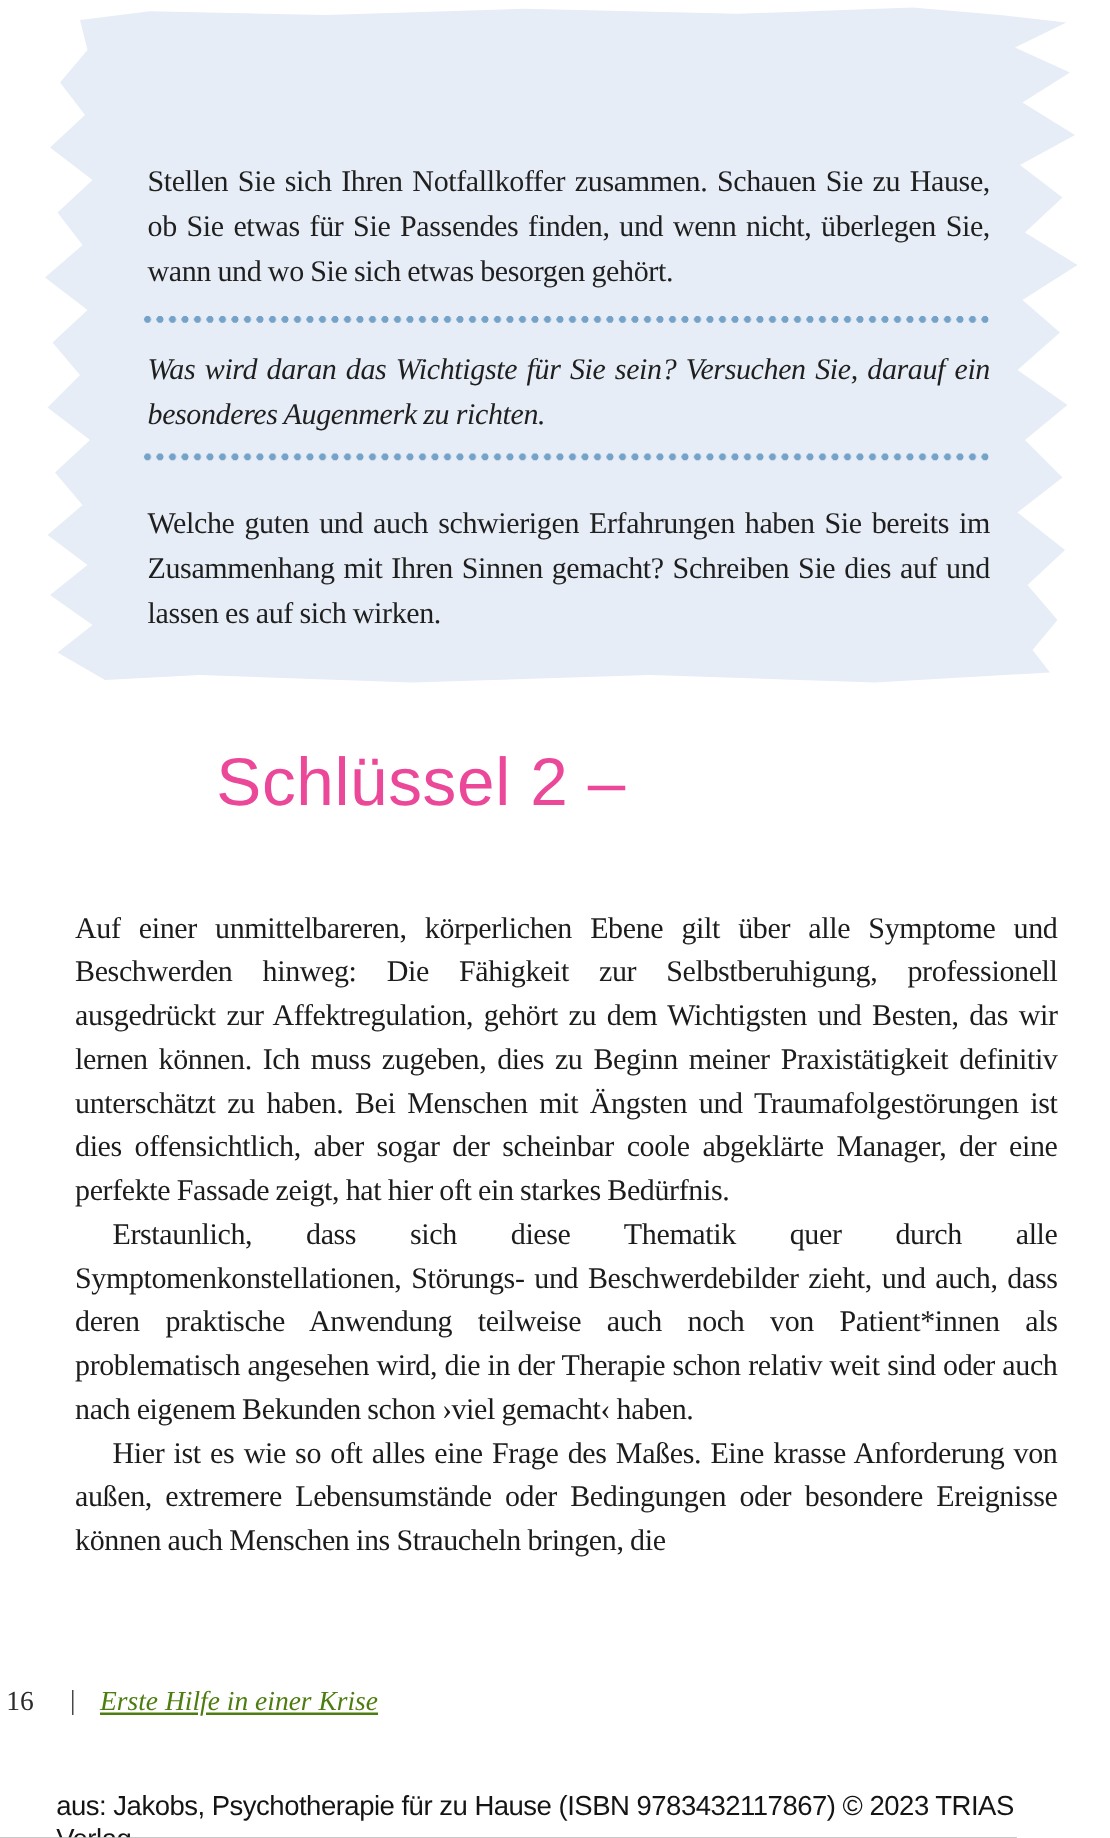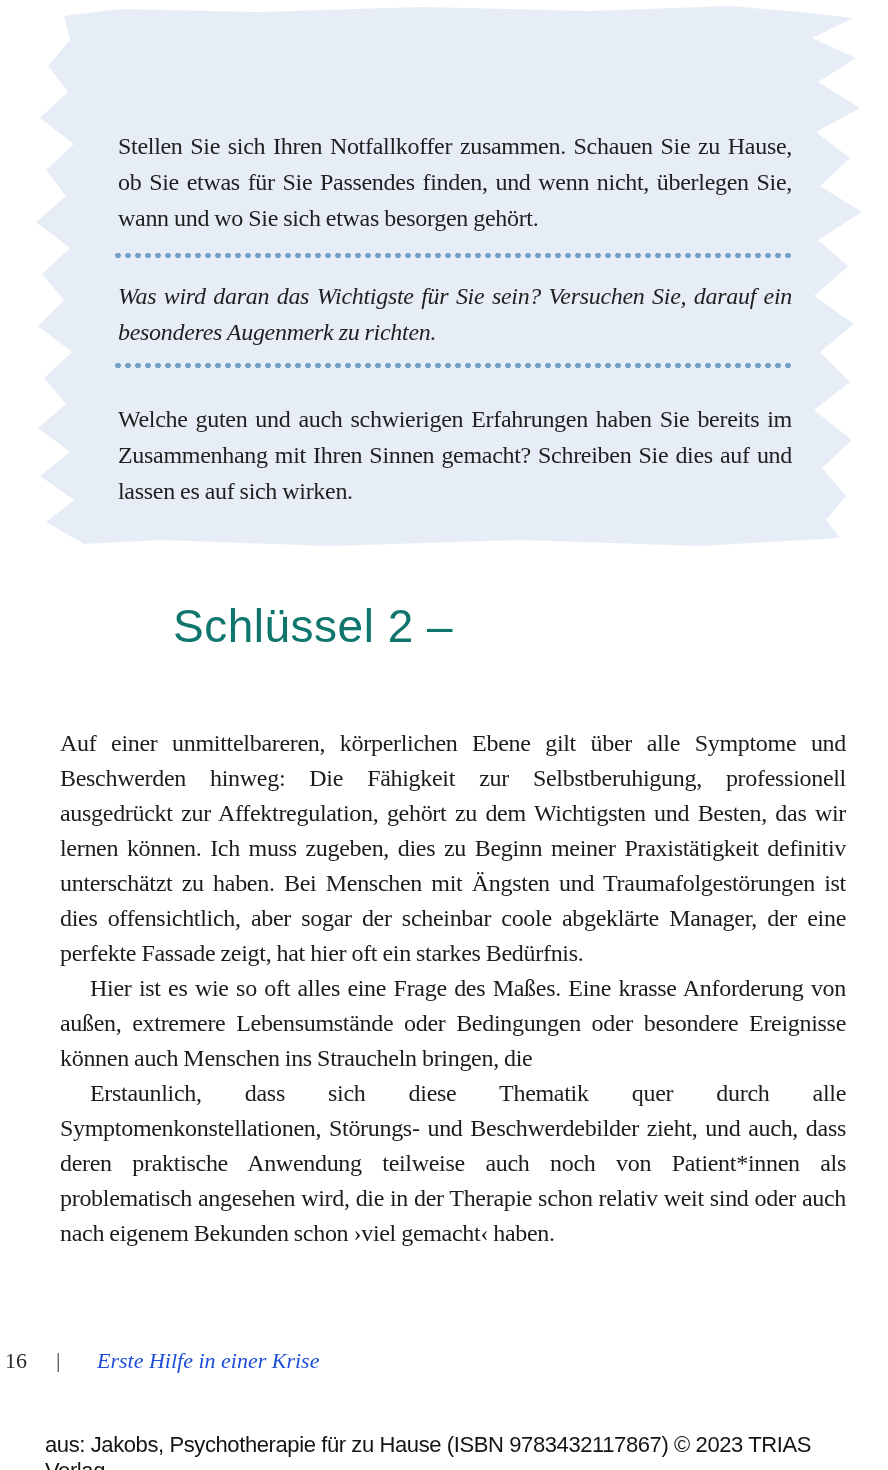--- a/index.html
+++ b/index.html
@@ -33,37 +33,37 @@
     position:absolute;left:115px;width:676px;height:7px;
     background-image:radial-gradient(circle at 3px 3.5px,#74a2c8 2.6px,rgba(0,0,0,0) 3px);
     background-size:10px 7px;background-repeat:repeat-x;
   }
   .sep-1{top:252px;}
   .sep-2{top:362px;}
   
   .chapter-heading{
     position:absolute;left:173px;top:598px;
     font-family:"Liberation Sans", sans-serif;
-    font-weight:300;font-size:46px;line-height:57px;
-    color:#0f766e;letter-spacing:0.5px;
+    font-weight:300;font-size:54px;line-height:57px;
+    color:#ec4899;letter-spacing:0.5px;
   }
   
   .body-text{
     position:absolute;left:60px;top:726px;width:786px;
     font-size:24px;line-height:35px;
     text-align:justify;letter-spacing:-0.3px;word-spacing:-0.5px;
     color:#1c1c1c;
   }
   .body-text p{margin:0;}
   .body-text p.indent{text-indent:30px;}
   
   .footer{position:absolute;left:0;top:1348px;width:888px;height:30px;font-size:22px;color:#2a2a2a;padding-left:29px;}
   .page-number{position:absolute;left:5px;top:0;font-family:"Liberation Serif", serif;}
   .footer-sep{position:absolute;left:56px;top:-1px;font-family:"Liberation Serif", serif;color:#3a3a3a;}
-  .running-title{position:absolute;left:97px;top:0;font-style:italic;font-family:"Liberation Serif", serif;color:#1d4ed8;}
+  .running-title{position:absolute;left:80px;top:0;font-style:italic;font-family:"Liberation Serif", serif;color:#4d7c0f;text-decoration:underline;}
   
   .credit{
     position:absolute;left:45px;top:1432px;width:820px;
     font-family:"Liberation Sans", sans-serif;
     font-size:22px;letter-spacing:-0.4px;color:#141414;
   }
 </style>
 </head>
 <body>
 
@@ -90,22 +90,22 @@
   <div class="dotted-sep sep-2"></div>
 
   <div class="cando-item item-3">Welche guten und auch schwierigen Erfahrungen haben Sie bereits im Zusammenhang mit Ihren Sinnen gemacht? Schreiben Sie dies auf und lassen es auf sich wirken.</div>
 
   <div class="chapter-heading">
     <div>Schlüssel 2 –</div>
   </div>
 
   <div class="body-text">
     <p>Auf einer unmittelbareren, körperlichen Ebene gilt über alle Symptome und Beschwerden hinweg: Die Fähigkeit zur Selbstberuhigung, professionell ausgedrückt zur Affektregulation, gehört zu dem Wichtigsten und Besten, das wir lernen können. Ich muss zugeben, dies zu Beginn meiner Praxistätigkeit definitiv unterschätzt zu haben. Bei Menschen mit Ängsten und Traumafolgestörungen ist dies offensichtlich, aber sogar der scheinbar coole abgeklärte Manager, der eine perfekte Fassade zeigt, hat hier oft ein starkes Bedürfnis.</p>
+    <p class="indent">Erstaunlich, dass sich diese Thematik quer durch alle Symptomenkonstellationen, Störungs- und Beschwerdebilder zieht, und auch, dass deren praktische Anwendung teilweise auch noch von Patient*innen als problematisch angesehen wird, die in der Therapie schon relativ weit sind oder auch nach eigenem Bekunden schon ›viel gemacht‹ haben.</p>
     <p class="indent">Hier ist es wie so oft alles eine Frage des Maßes. Eine krasse Anforderung von außen, extremere Lebensumstände oder Bedingungen oder besondere Ereignisse können auch Menschen ins Straucheln bringen, die</p>
-    <p class="indent">Erstaunlich, dass sich diese Thematik quer durch alle Symptomenkonstellationen, Störungs- und Beschwerdebilder zieht, und auch, dass deren praktische Anwendung teilweise auch noch von Patient*innen als problematisch angesehen wird, die in der Therapie schon relativ weit sind oder auch nach eigenem Bekunden schon ›viel gemacht‹ haben.</p>
   </div>
 
   <div class="footer">
     <span class="page-number">16</span>
     <span class="footer-sep">|</span>
     <span class="running-title">Erste Hilfe in einer Krise</span>
   </div>
 
   <div class="credit">aus: Jakobs, Psychotherapie für zu Hause (ISBN 9783432117867) © 2023 TRIAS Verlag</div>
 

